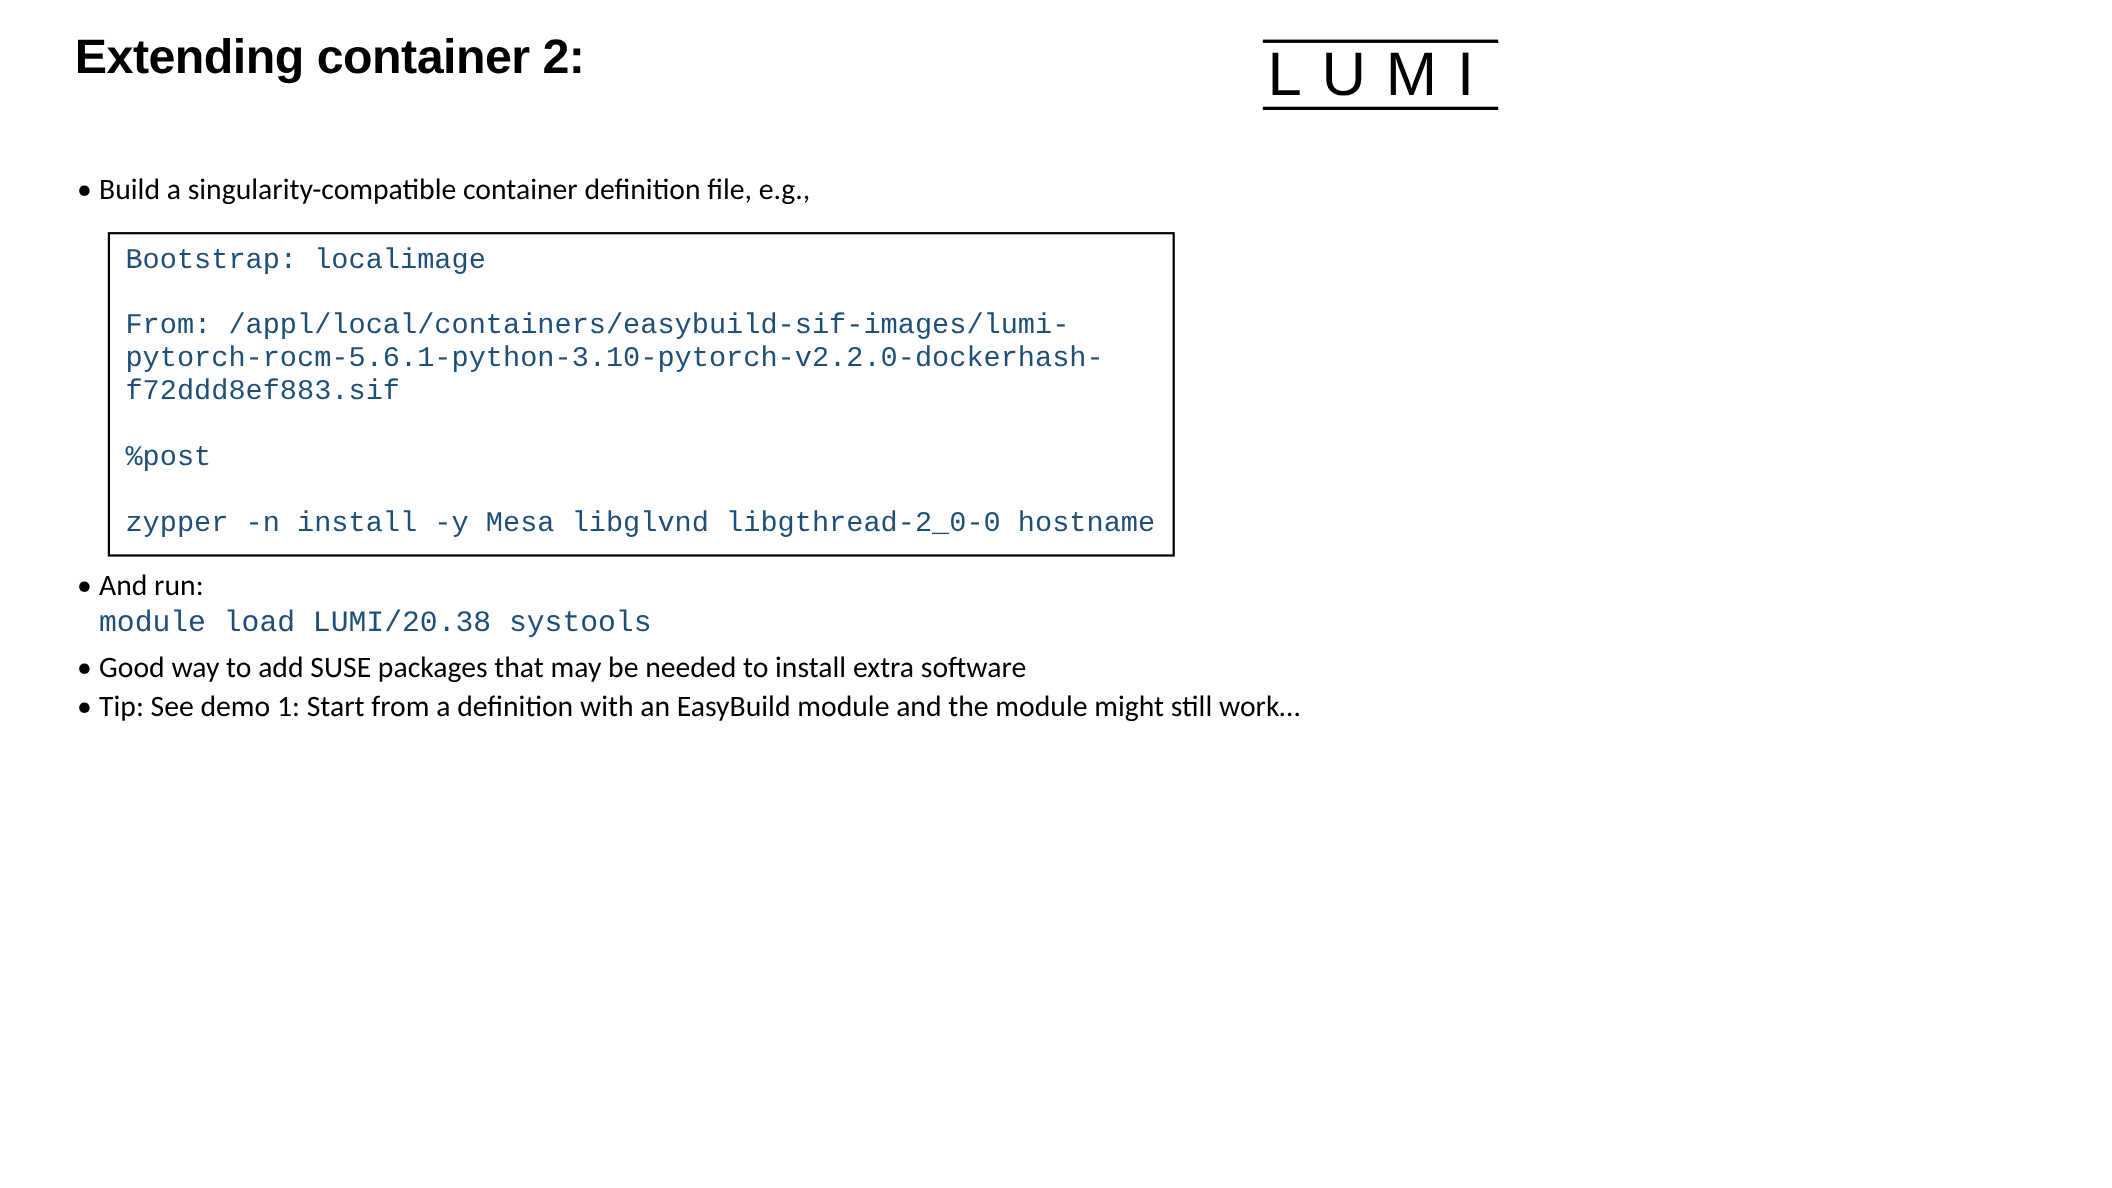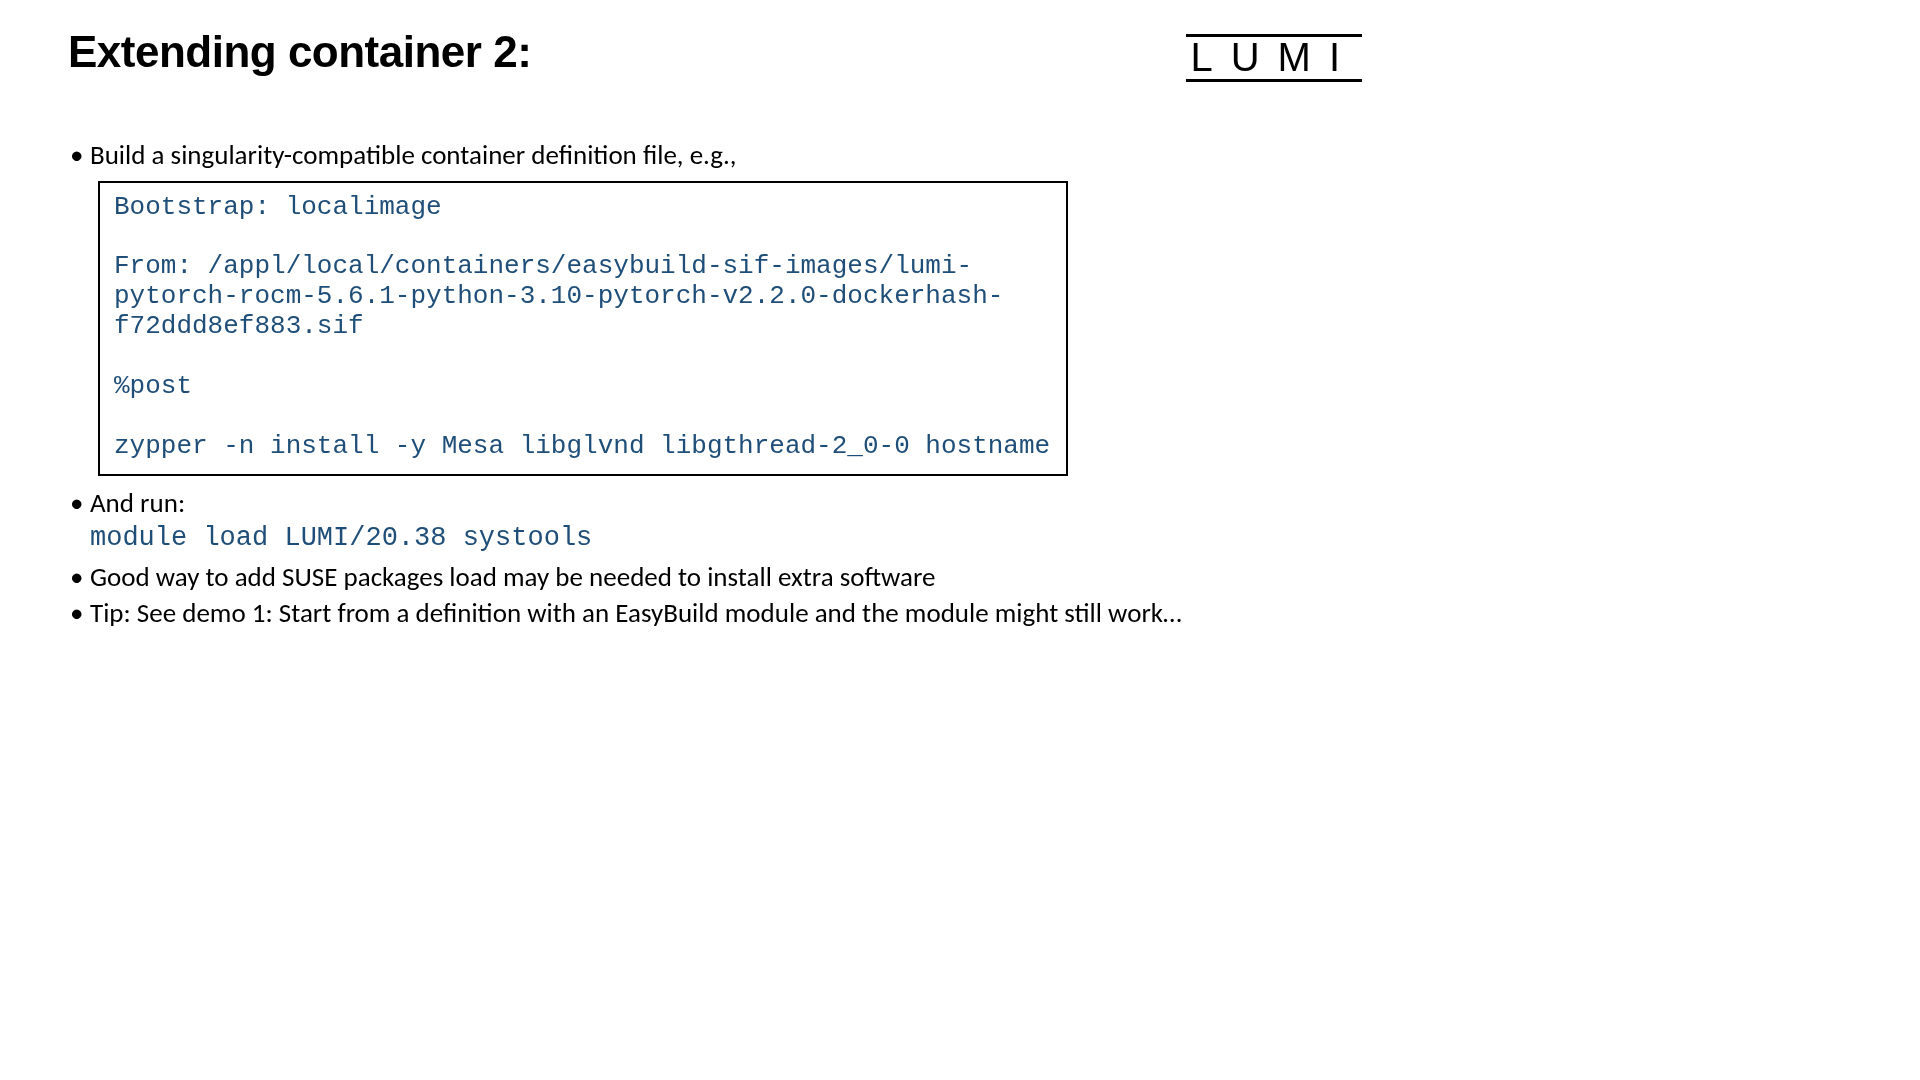--- a/index.html
+++ b/index.html
@@ -24,21 +24,21 @@
       font-family: "Arial Black", "Arial Bold", Arial, sans-serif;
       font-weight: 900;
       font-size: 44px;
       line-height: 1.08;
       letter-spacing: -0.5px;
       text-align: right;
     }
     .logo {
       font-family: "Arial", sans-serif;
       font-weight: 400;
-      font-size: 40px;
+      font-size: 56px;
       letter-spacing: 18px;
       margin-top: 6px;
       margin-right: 18px;
       position: relative;
       padding-bottom: 0px;
       padding-right: 0;
     }
     .logo-inner {
       display: inline-block;
       padding: 0 4px 2px 4px;
@@ -58,21 +58,21 @@
     .bullet-dot {
       width: 22px;
       flex-shrink: 0;
       padding-left: 2px;
     }
     .bullet-body {
       flex: 1;
     }
     .codebox {
       border: 2px solid #000;
-      margin: 8px 0 10px 30px;
+      margin: 20px 0 10px 30px;
       padding: 10px 14px 12px 14px;
       font-family: Consolas, "Courier New", monospace;
       font-size: 26px;
       color: #1f4e79;
       line-height: 1.15;
       width: 970px;
       white-space: pre-wrap;
     }
     .inline-code {
       font-family: Consolas, "Courier New", monospace;
@@ -117,21 +117,21 @@
       <div class="bullet-body">
         <span>And run:</span>
         <span class="inline-code">module load LUMI/20.38 systools</span>
       </div>
     </div>
 
     <div class="spacer-sm"></div>
 
     <div class="bullet">
       <div class="bullet-dot">•</div>
-      <div class="bullet-body">Good way to add SUSE packages load may be needed to install extra software</div>
+      <div class="bullet-body">Good way to add SUSE packages that may be needed to install extra software</div>
     </div>
 
     <div class="bullet">
       <div class="bullet-dot">•</div>
       <div class="bullet-body">Tip: See demo 1: Start from a definition with an EasyBuild module and the module might still work…</div>
     </div>
 
   </div>
 </div>
 

